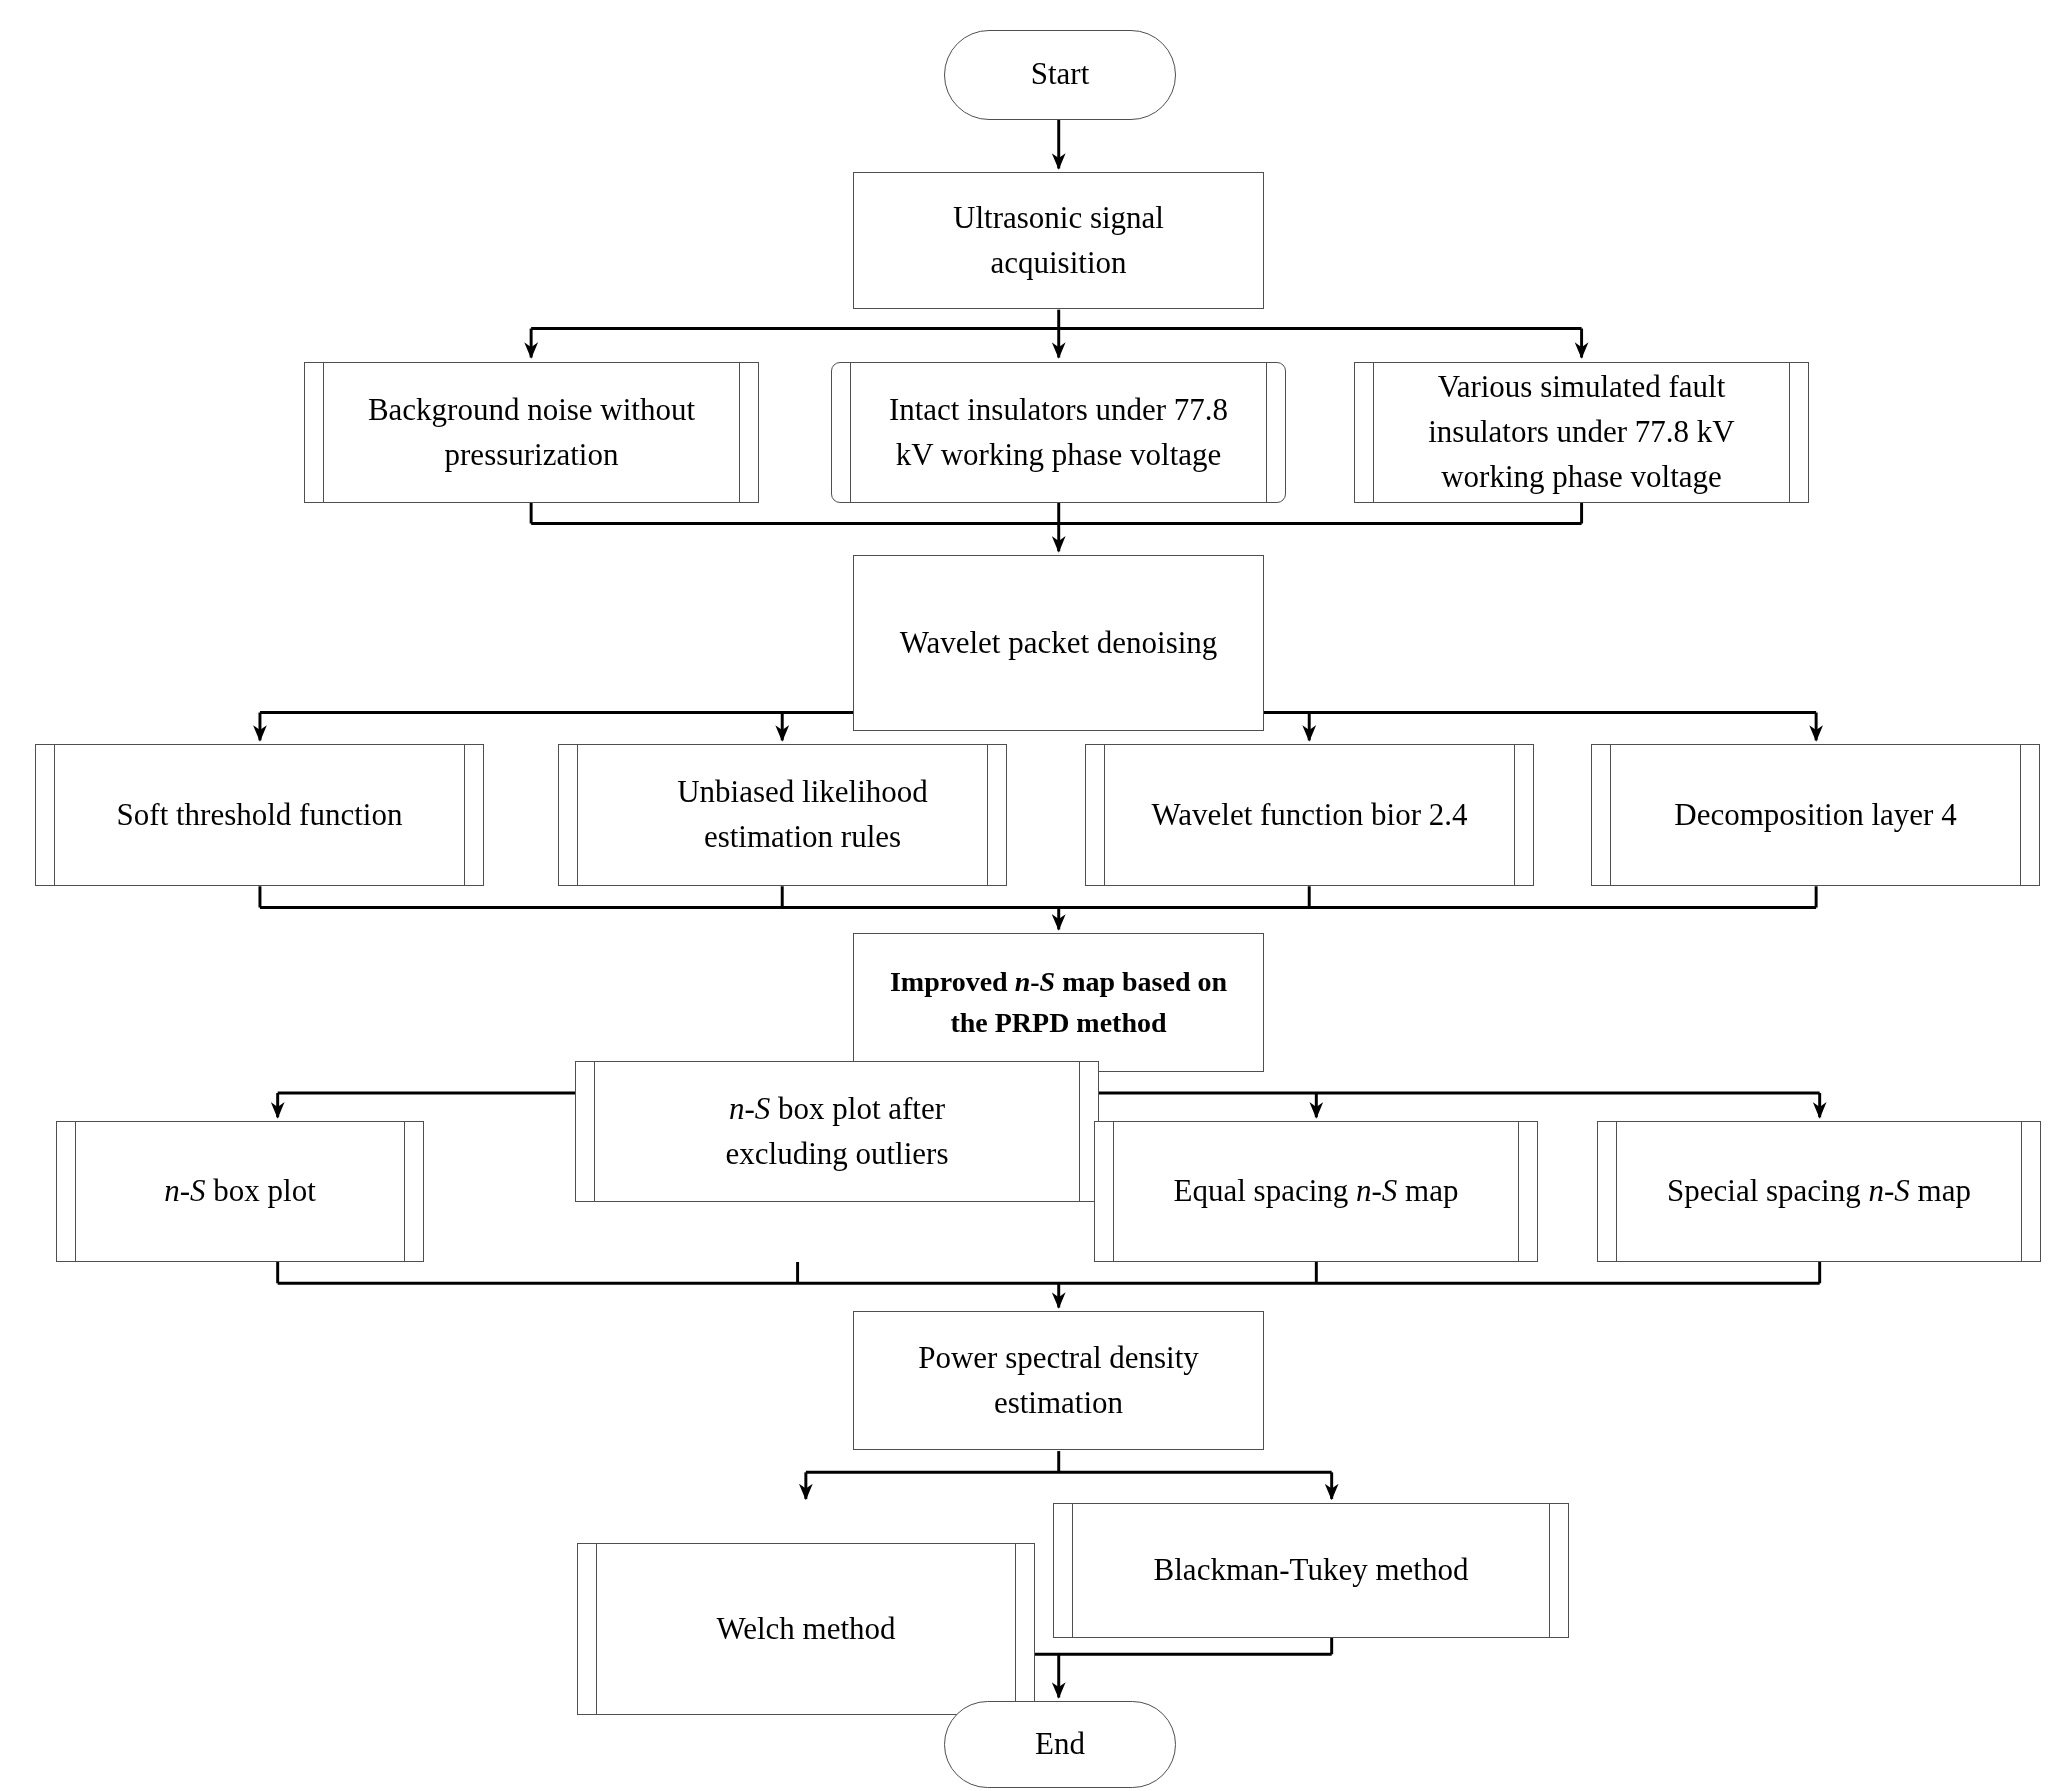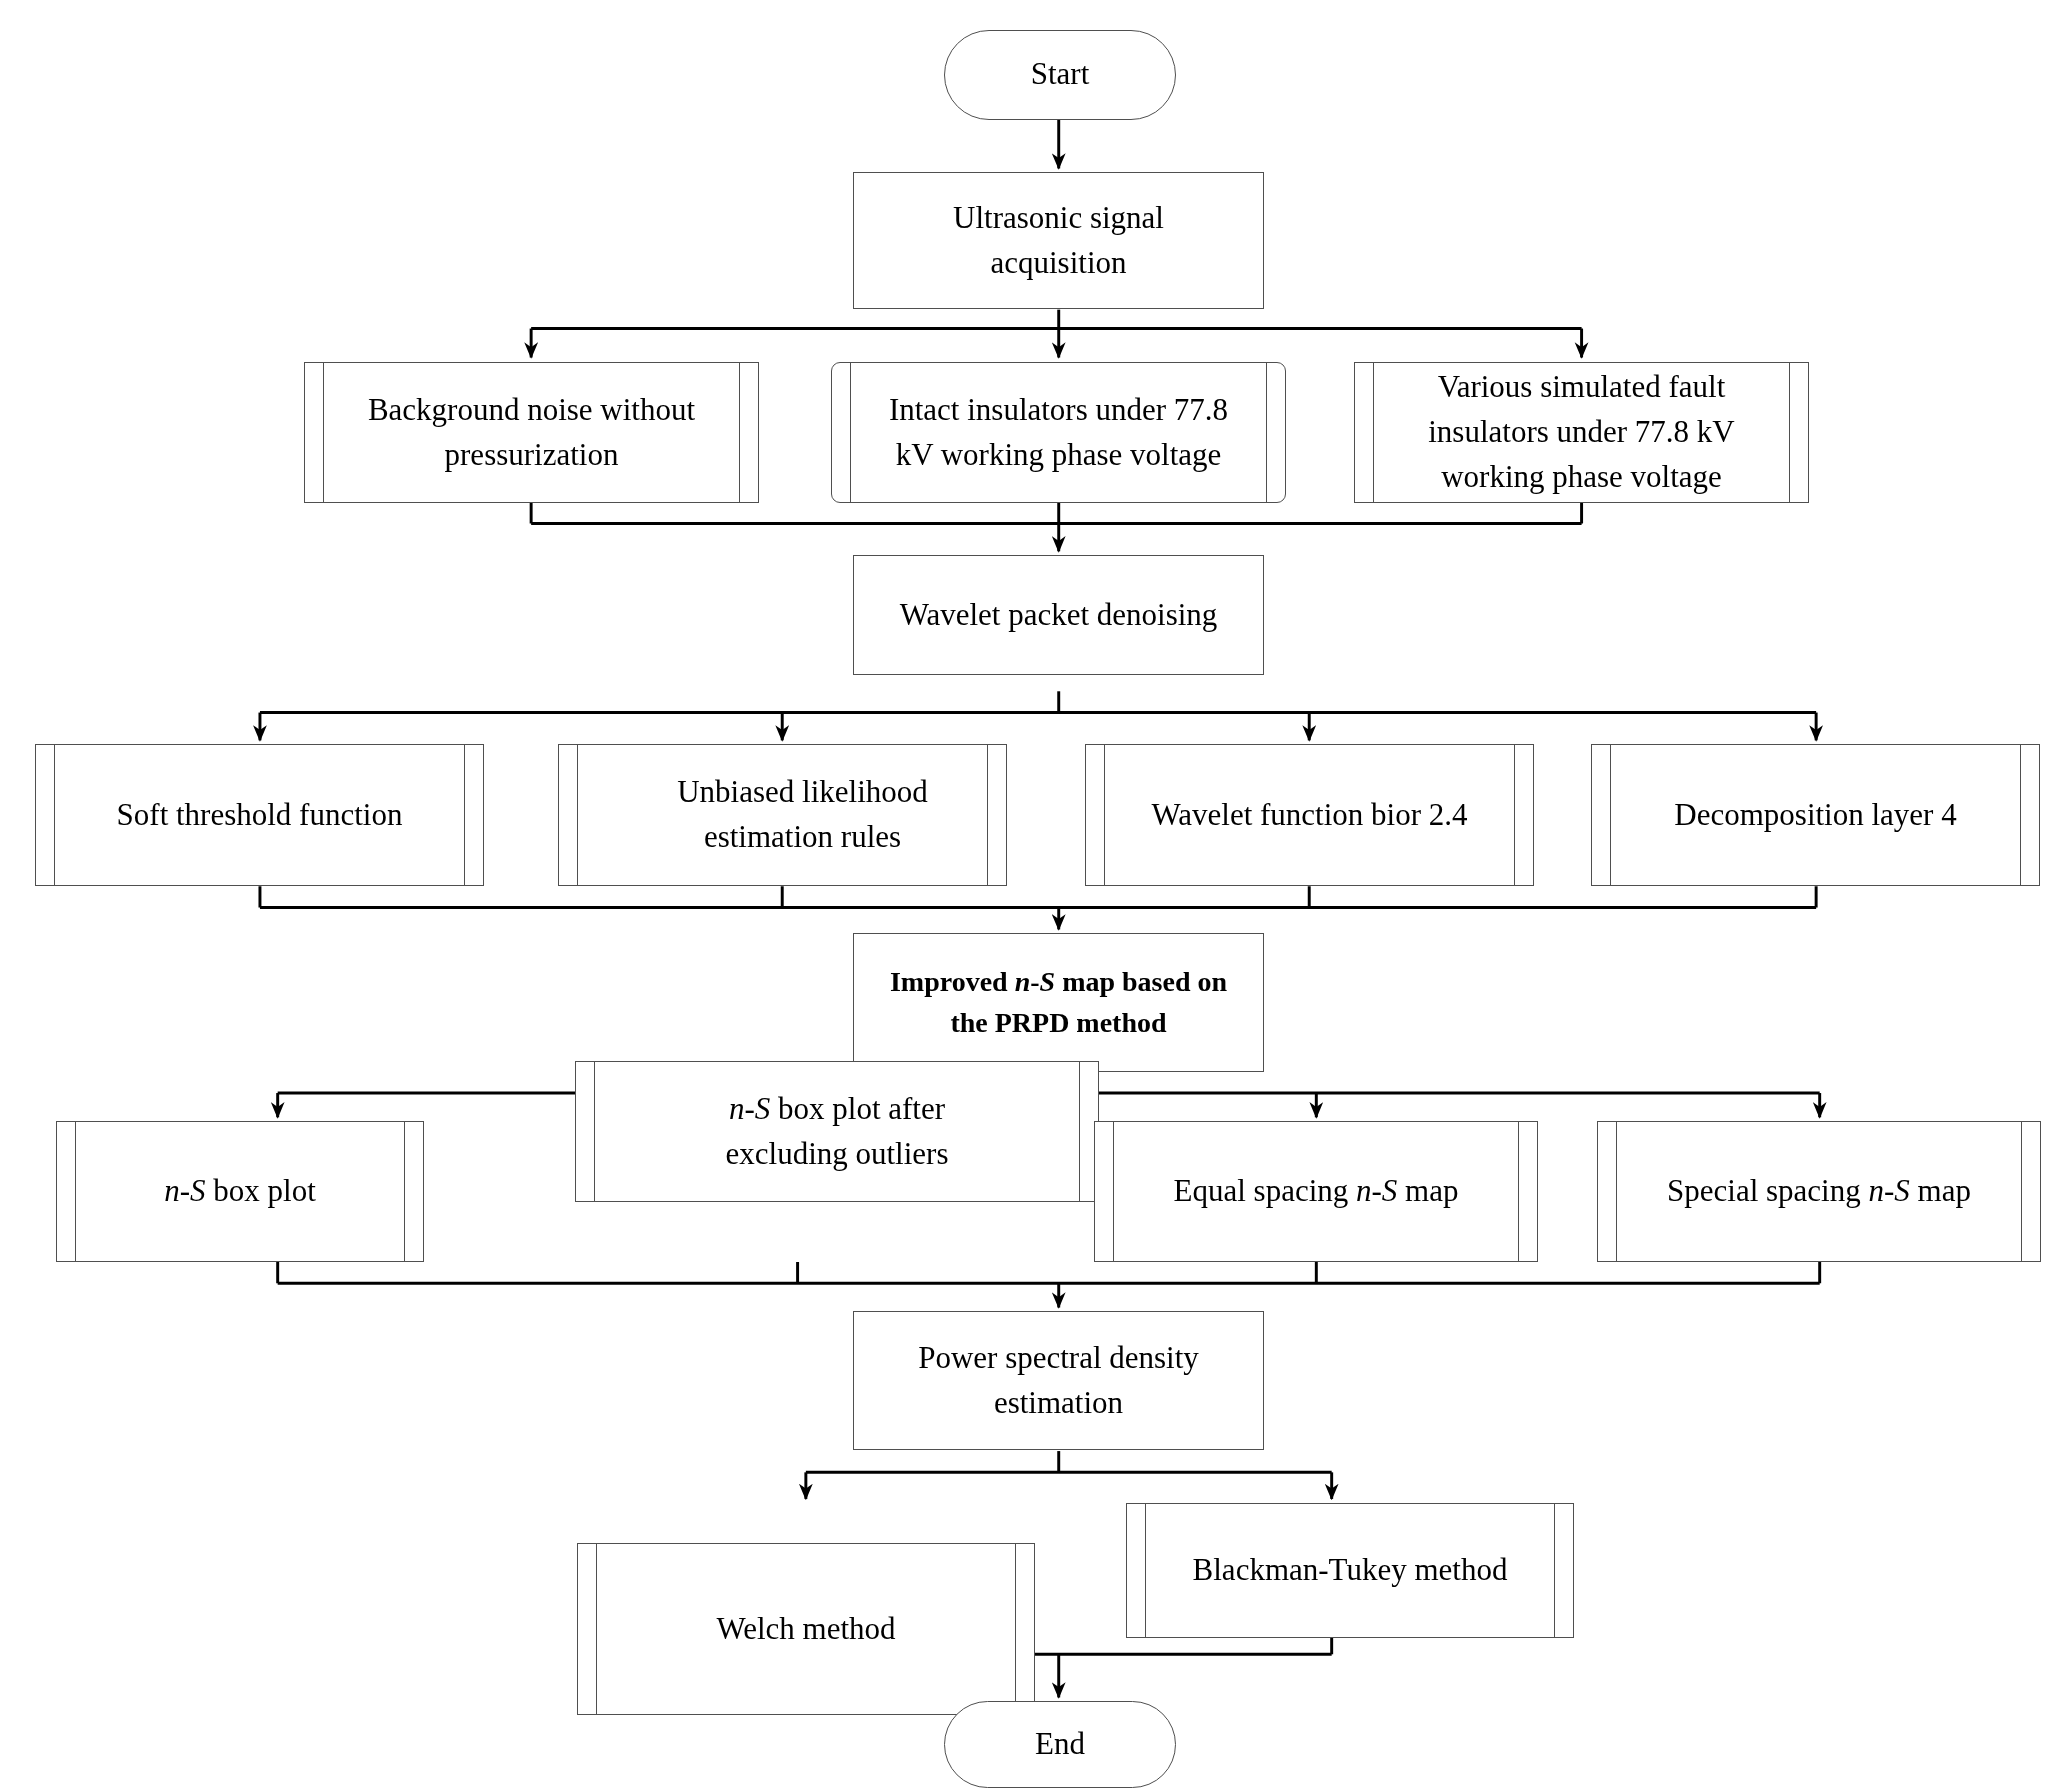--- a/index.html
+++ b/index.html
@@ -126,21 +126,21 @@
   </div>
 
   <div class="node predef" style="left:1354px;top:362px;width:455px;height:141px;">
     <div class="label">
         <div><span>Various simulated fault</span></div>
         <div><span>insulators under 77.8 kV</span></div>
         <div><span>working phase voltage</span></div>
       </div>
   </div>
 
-  <div class="node" style="left:853px;top:555px;width:411px;height:120px;">
+  <div class="node" style="left:853px;top:555px;width:411px;height:176px;">
     <div class="label">
         <div><span>Wavelet packet denoising</span></div>
       </div>
   </div>
 
   <div class="node predef" style="left:35px;top:744px;width:449px;height:142px;">
     <div class="label">
         <div><span>Soft threshold function</span></div>
       </div>
   </div>
@@ -202,21 +202,21 @@
         <div><span>estimation</span></div>
       </div>
   </div>
 
   <div class="node predef" style="left:577px;top:1503px;width:458px;height:172px;margin-top:40px;">
     <div class="label">
         <div><span>Welch method</span></div>
       </div>
   </div>
 
-  <div class="node predef" style="left:1126px;top:1503px;width:448px;height:135px;">
+  <div class="node predef" style="left:1053px;top:1503px;width:516px;height:135px;">
     <div class="label">
         <div><span>Blackman-Tukey method</span></div>
       </div>
   </div>
 
   <div class="node terminal" style="left:944px;top:1701px;width:232px;height:87px;">
     <div class="label">
         <div><span>End</span></div>
       </div>
   </div>

